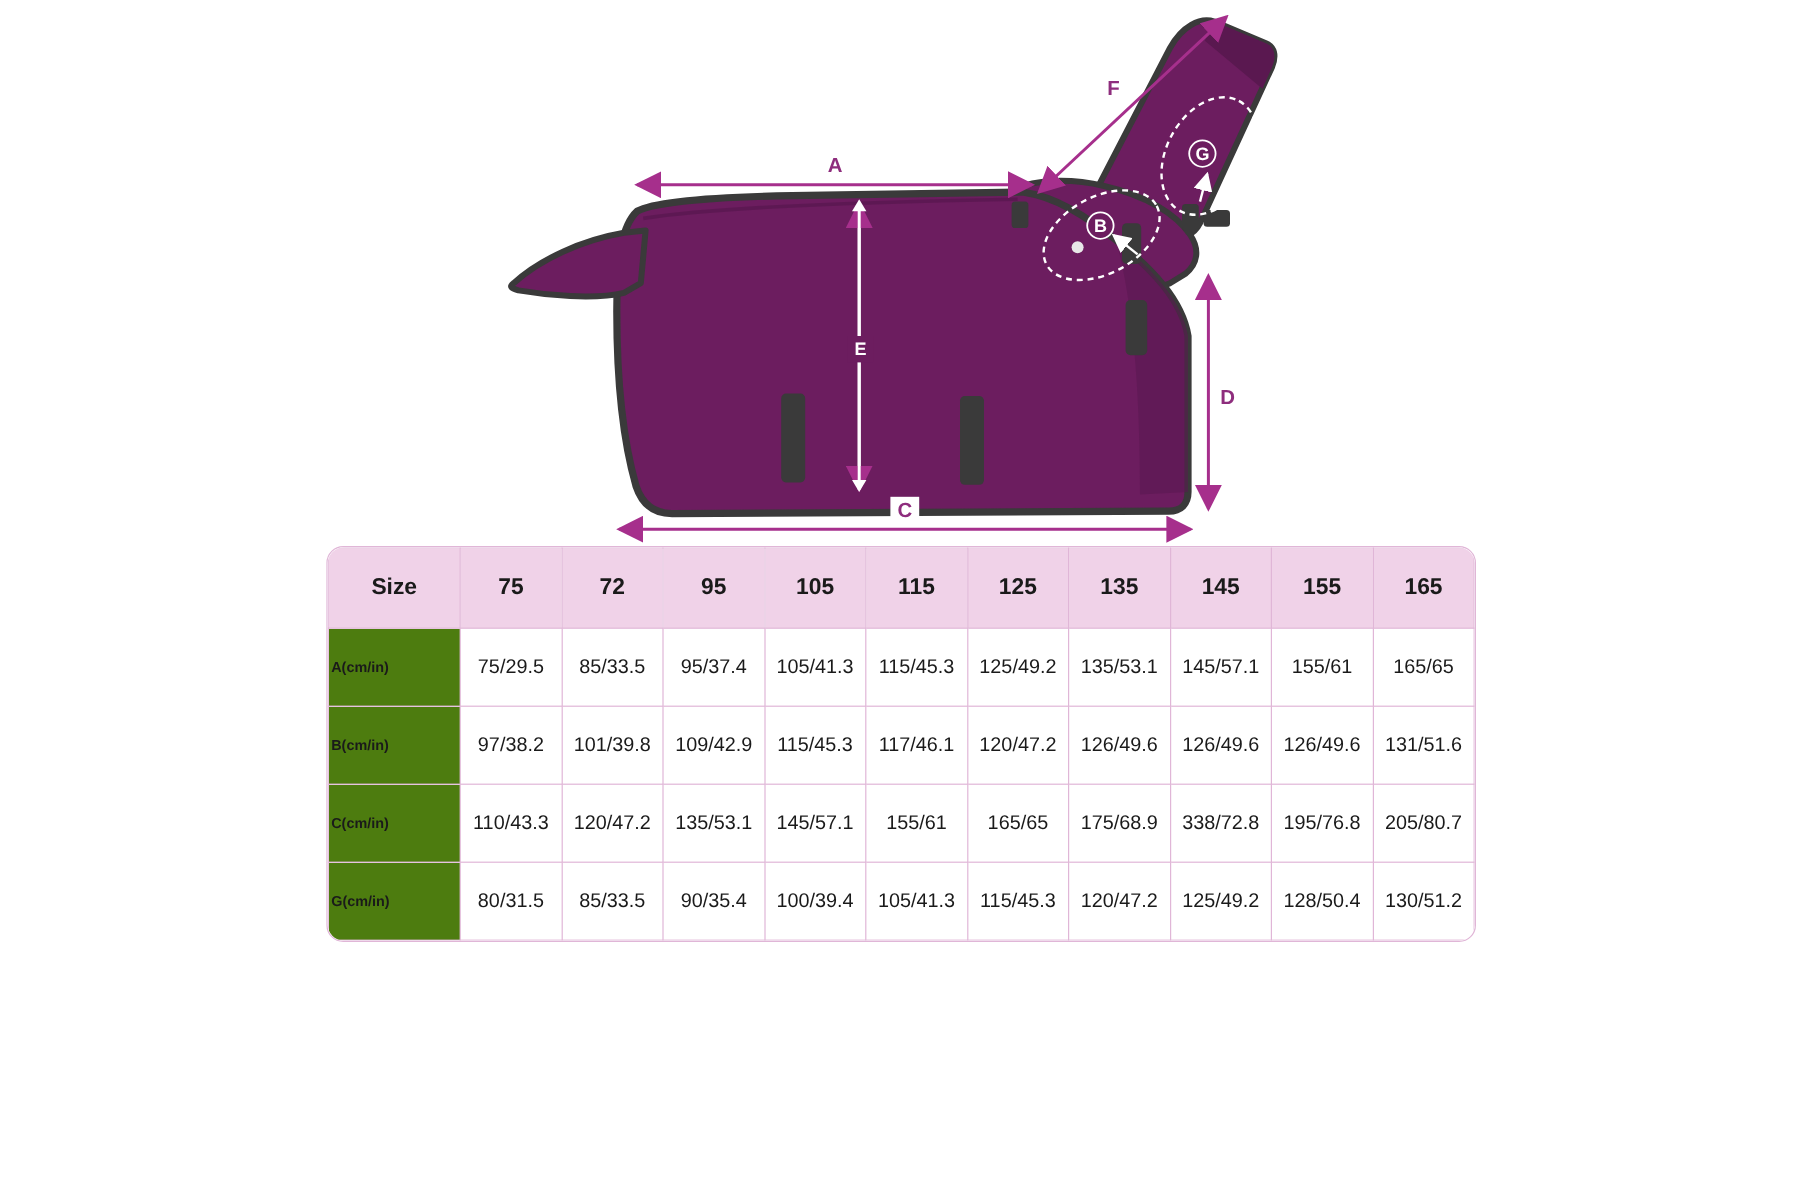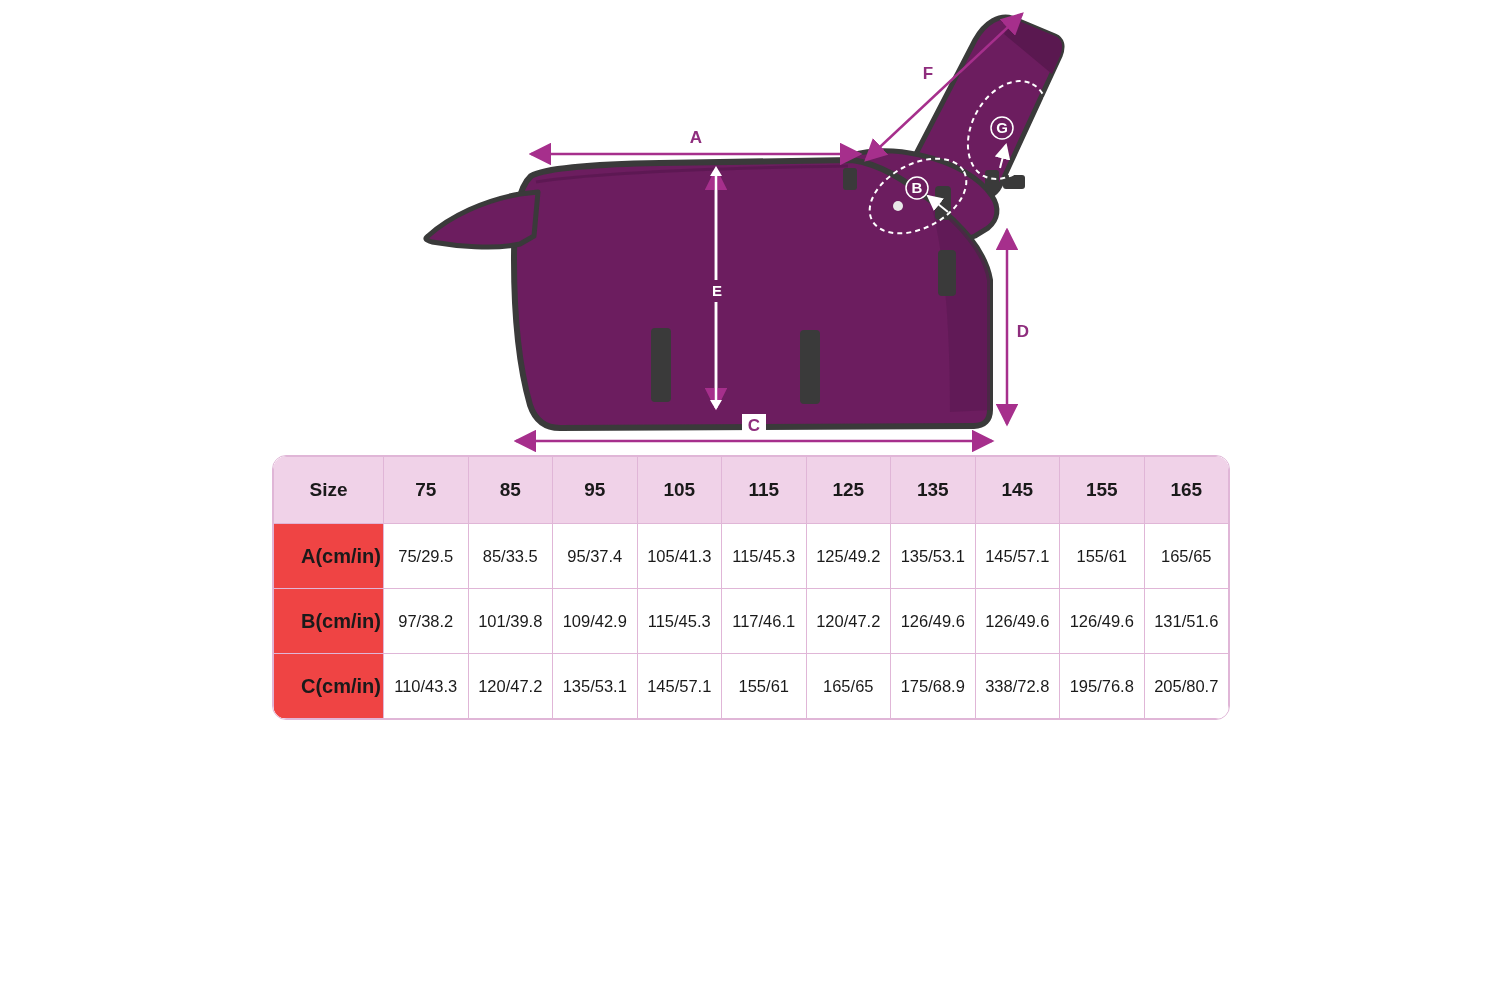--- a/index.html
+++ b/index.html
@@ -69,24 +69,24 @@
     overflow: hidden;
   }
   table.size-table thead th {
     background: #f0d2e8;
     font-weight: bold;
     font-size: 19px;
     height: 66px;
     margin-left: 15px;
   }
   table.size-table tbody th {
-    background: #ef4444;
-    font-weight: bold;
-    font-size: 20px;
-    text-align: right;
+    background: #4d7c0f;
+    font-weight: bold;
+    font-size: 12px;
+    text-align: left;
   }
   table.size-table tbody td {
     font-weight: normal;
   }
   col.first-col { width: 110px; }
   col.data-col { width: 84.5px; }
   
   .table-round {
     border: 1px solid #e0b6d7;
     border-radius: 14px;
@@ -213,21 +213,21 @@
         <col class="data-col">
           <col class="data-col">
           <col class="data-col">
           <col class="data-col">
           <col class="data-col">
       </colgroup>
       <thead>
         <tr>
           <th>Size</th>
           <th>75</th>
-          <th>85</th>
+          <th>72</th>
           <th>95</th>
           <th>105</th>
           <th>115</th>
           <th>125</th>
           <th>135</th>
           <th>145</th>
           <th>155</th>
           <th>165</th>
         </tr>
       </thead>
@@ -264,17 +264,30 @@
           <td>120/47.2</td>
           <td>135/53.1</td>
           <td>145/57.1</td>
           <td>155/61</td>
           <td>165/65</td>
           <td>175/68.9</td>
           <td>338/72.8</td>
           <td>195/76.8</td>
           <td>205/80.7</td>
         </tr>
+        <tr>
+          <th>G(cm/in)</th>
+          <td>80/31.5</td>
+          <td>85/33.5</td>
+          <td>90/35.4</td>
+          <td>100/39.4</td>
+          <td>105/41.3</td>
+          <td>115/45.3</td>
+          <td>120/47.2</td>
+          <td>125/49.2</td>
+          <td>128/50.4</td>
+          <td>130/51.2</td>
+        </tr>
       </tbody>
     </table>
   </div>
 
 </div>
 
 </body></html>

